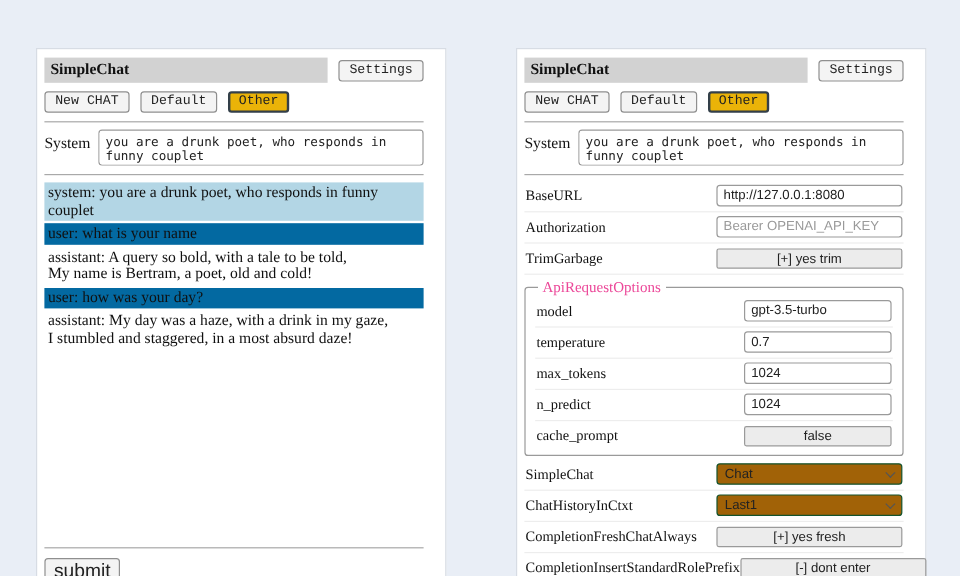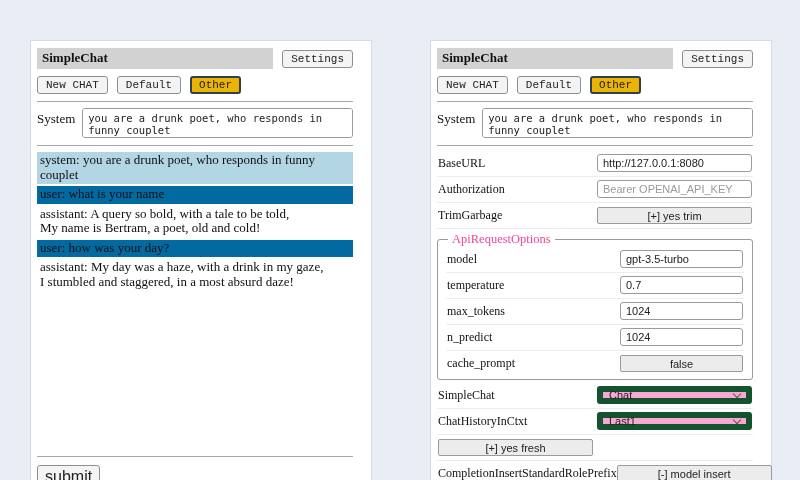--- a/index.html
+++ b/index.html
@@ -76,22 +76,22 @@
     font-family:"Liberation Sans", sans-serif; font-size:11px; color:#222;
     border:1px solid #9a9a9a; border-radius:3px; padding:2px 5px; height:18px; outline:none;
   }
   input.sctl::placeholder { color:#9a9a9a; }
   button.sctl {
     font-family:"Liberation Sans", sans-serif; font-size:11px; color:#222;
     background:#ececec; border:1px solid #9a9a9a; border-radius:2px;
     padding:2px 0; cursor:pointer; height:17px; line-height:12px;
   }
   .sel {
-    width:155px; box-sizing:border-box; flex:none; background:#f9a8d4;
-    border:6px solid #14532d; border-radius:3px; padding:2px 6px 2px 6px;
+    width:155px; box-sizing:border-box; flex:none; background:#a16207;
+    border:1px solid #14532d; border-radius:3px; padding:2px 6px 2px 6px;
     font-family:"Liberation Sans", sans-serif; font-size:11px; color:#222;
     display:flex; align-items:center; justify-content:space-between; cursor:pointer; height:18px;
   }
   .chev {
     width:5px; height:5px; border-right:1.4px solid #555; border-bottom:1.4px solid #555;
     transform:rotate(45deg); margin-top:-2px; flex:none;
   }
 
   fieldset.aro {
     border:1px solid #9a9a9a; border-radius:3px; margin:3px 0 3px 0;
@@ -202,22 +202,23 @@
     </div>
   </div>
   <div class="srow">
     <span class="slabel">ChatHistoryInCtxt</span>
     <div class="sel">
       <span>Last1</span>
       <span class="chev"></span>
     </div>
   </div>
   <div class="srow">
+    <span class="slabel">CompletionFreshChatAlways</span>
     <button class="sctl">[+] yes fresh</button>
   </div>
   <div class="srow">
     <span class="slabel">CompletionInsertStandardRolePrefix</span>
-    <button class="sctl">[-] model insert</button>
+    <button class="sctl">[-] dont enter</button>
   </div>
 
   <div class="spacer"></div>
 
 </div>
 
 </body></html>

